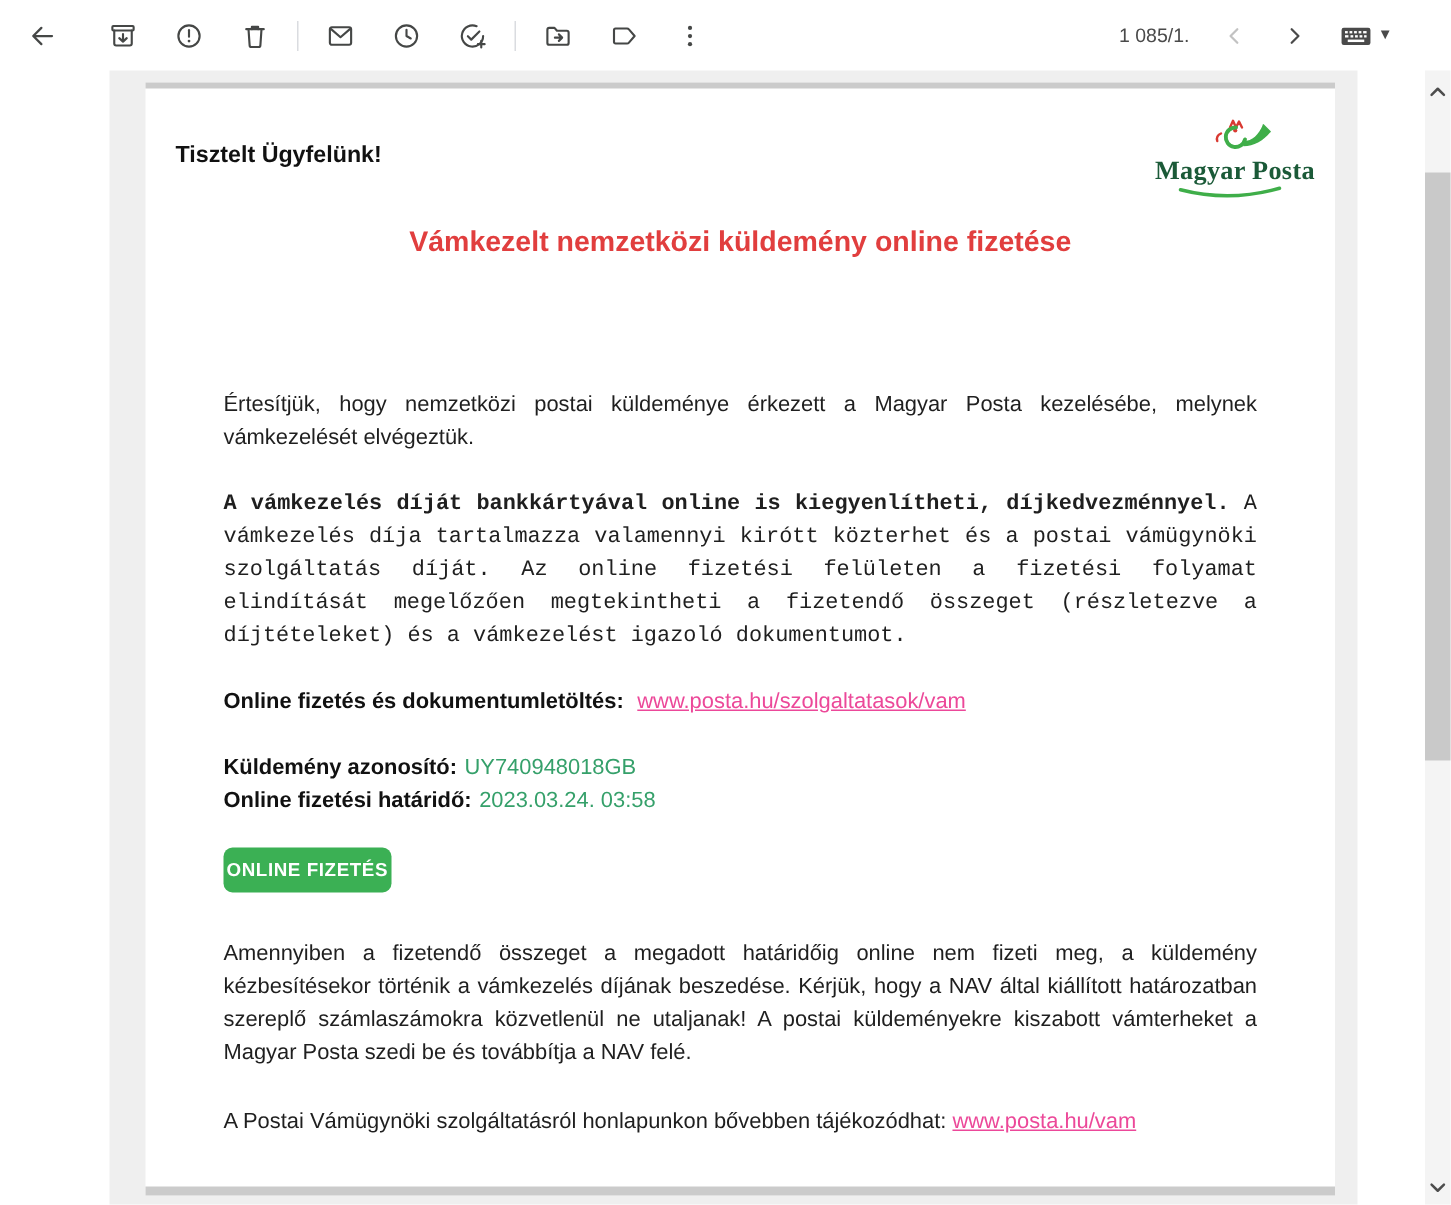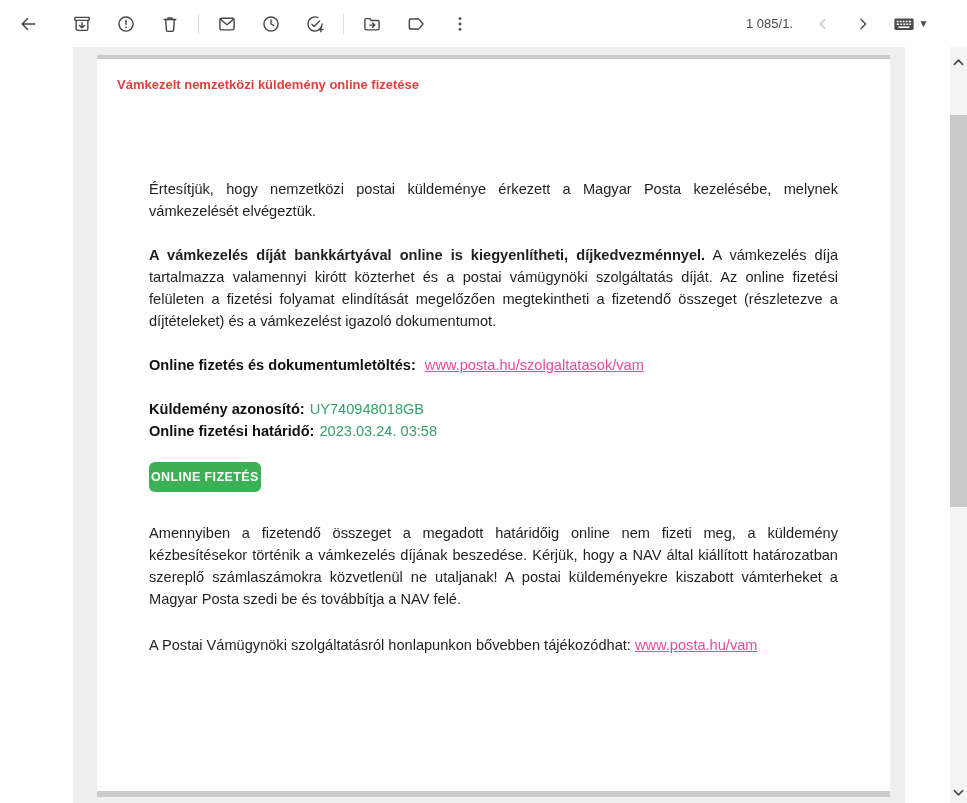--- a/index.html
+++ b/index.html
@@ -28,26 +28,26 @@
 
   .card-header { margin-top:20px; display:flex; justify-content:space-between; align-items:flex-start; }
   .greeting { font-size:15.5px; font-weight:700; color:#111; margin-top:16px; }
 
   .mp-logo { width:100px; text-align:center; }
   .mp-logo .horn { display:block; margin:0 0 -2px 38px; }
   .mp-text { font-family:"Liberation Serif", serif; font-size:17.5px; font-weight:600;
              color:#1b5a38; white-space:nowrap; letter-spacing:.2px; }
   .mp-logo .swoosh { display:block; margin:0 auto; }
 
-  .email-title { margin-top:18px; font-size:13px; font-weight:700; color:#e13e3e; }
+  .email-title { margin-top:18px; text-align:center; font-size:19px; font-weight:700; color:#e13e3e; }
 
   .email-body { margin:0 32px; font-size:14.6px; line-height:22px; color:#1f1f1f; }
   .email-body p { text-align:justify; }
   .p1 { margin-top:86px; }
-  .p2 { margin-top:22px; }
+  .p2 { margin-top:22px;font-family:Liberation Mono, monospace; }
   .payline { margin-top:22px; }
   .fields { margin-top:22px; }
   .field-line { line-height:22px; }
   .lbl { font-weight:700; color:#111; margin-right:5px; }
   .val { color:#35a06a; }
   a.link { color:#ec4899; text-decoration:underline; cursor:pointer; }
   .btn { display:inline-block; margin-top:20px; background:#3bb054; color:#fff; border:none;
          border-radius:6px; padding:8px 2px; font-size:12.5px; font-weight:700;
          letter-spacing:.4px; cursor:pointer; font-family:"Liberation Sans", sans-serif; }
   .p3 { margin-top:30px; }
@@ -198,20 +198,38 @@
           </g>
         </svg>
     </span>
     <span class="caret">▼</span>
   </button>
 </div>
 
 <div class="viewport">
   <div class="card">
 
+    <div class="card-header">
+      <div class="greeting">Tisztelt Ügyfelünk!</div>
+
+      <div class="mp-logo">
+        <svg class="horn" width="42" height="26" viewBox="0 0 42 26">
+          <path d="M12 6 L14 1.5 L16 6 L18 2 L20 6" fill="none" stroke="#d93a32" stroke-width="1.6" stroke-linecap="round" stroke-linejoin="round"></path>
+          <circle cx="15.5" cy="8" r="1.4" fill="#d93a32"></circle>
+          <path d="M22 14 a6.5 6.5 0 1 1 -6 -8" fill="none" stroke="#3fae49" stroke-width="2.6" stroke-linecap="round"></path>
+          <path d="M21 15 C27 15 31 11 34 4 L39 9 C34 15 28 18.5 21 18.5 Z" fill="#3fae49"></path>
+          <path d="M34 4 L39 9" stroke="#3fae49" stroke-width="1"></path>
+          <path d="M6 10 q-3.5 1.5 -2.5 5" fill="none" stroke="#d93a32" stroke-width="1.6" stroke-linecap="round"></path>
+        </svg>
+        <span class="mp-text">Magyar Posta</span>
+        <svg class="swoosh" width="72" height="9" viewBox="0 0 72 9">
+          <path d="M3 2.5 Q36 11 69 1.5" fill="none" stroke="#3fae49" stroke-width="2.3" stroke-linecap="round"></path>
+        </svg>
+      </div>
+    </div>
 
     <div class="email-title">Vámkezelt nemzetközi küldemény online fizetése</div>
 
     <div class="email-body">
       <p class="p1">Értesítjük, hogy nemzetközi postai küldeménye érkezett a Magyar Posta kezelésébe, melynek vámkezelését elvégeztük.</p>
 
       <p class="p2">
         <strong>A vámkezelés díját bankkártyával online is kiegyenlítheti, díjkedvezménnyel.</strong>
         <span>A vámkezelés díja tartalmazza valamennyi kirótt közterhet és a postai vámügynöki szolgáltatás díját. Az online fizetési felületen a fizetési folyamat elindítását megelőzően megtekintheti a fizetendő összeget (részletezve a díjtételeket) és a vámkezelést igazoló dokumentumot.</span>
       </p>

